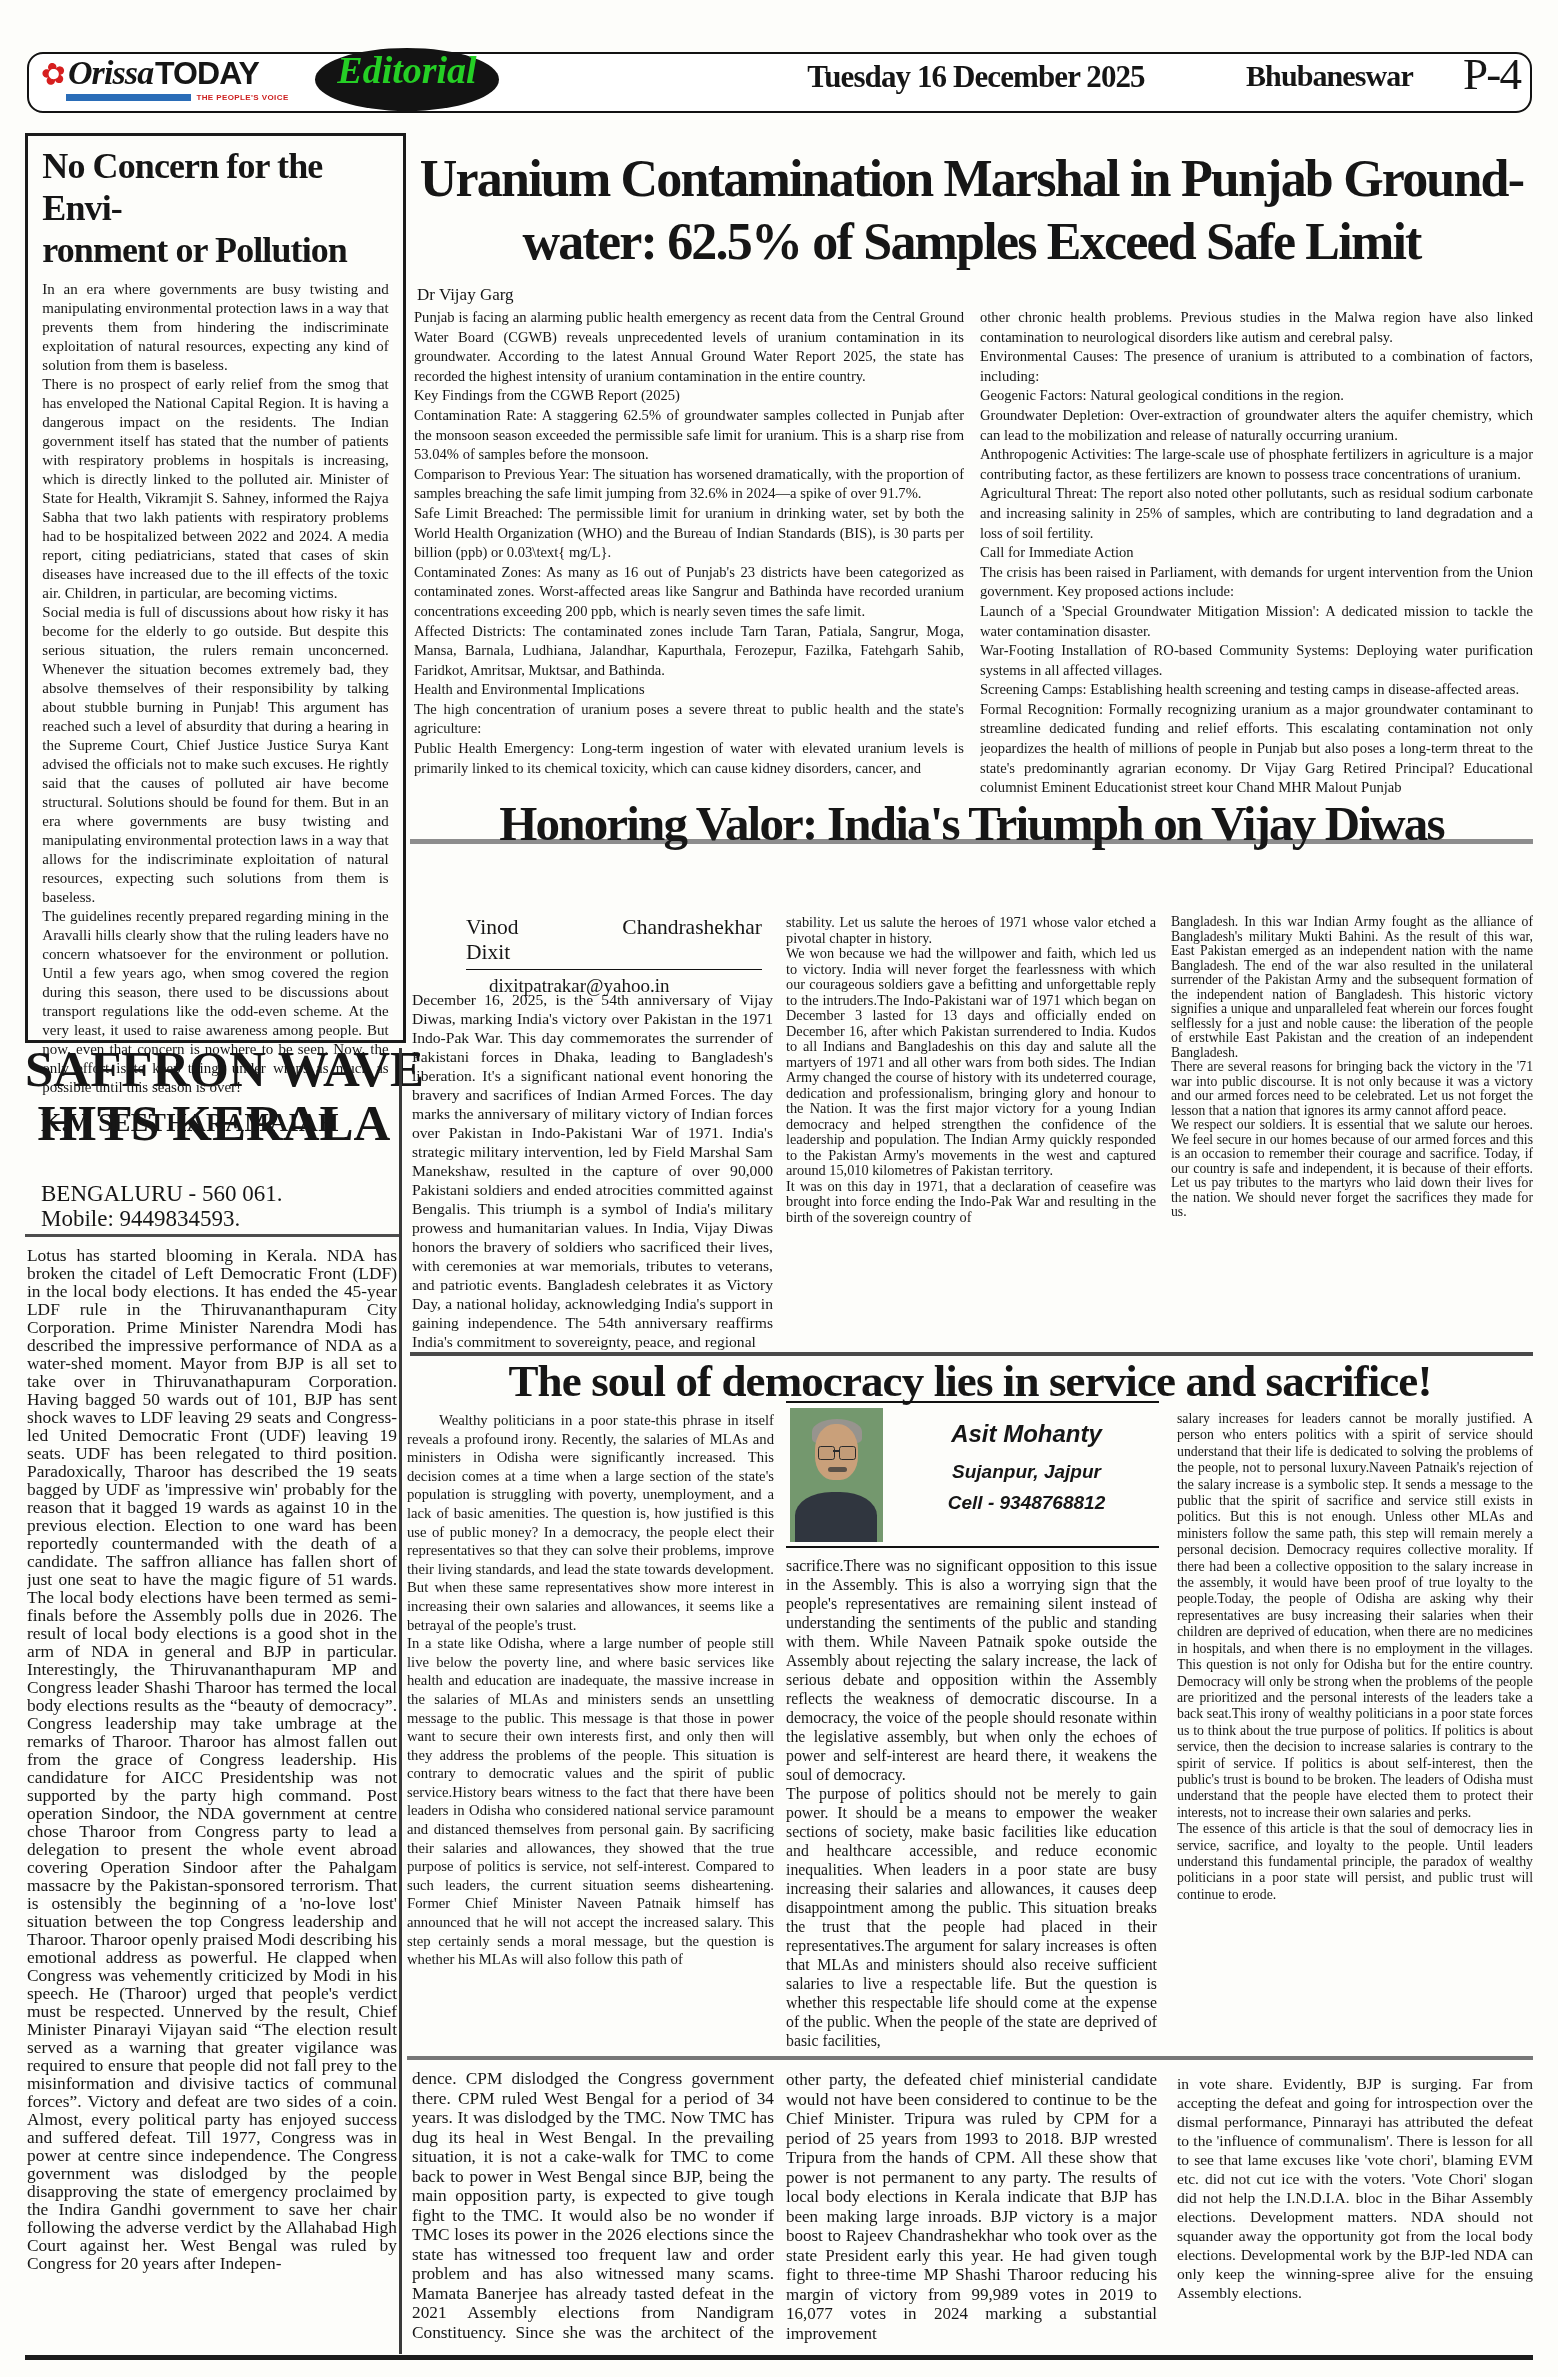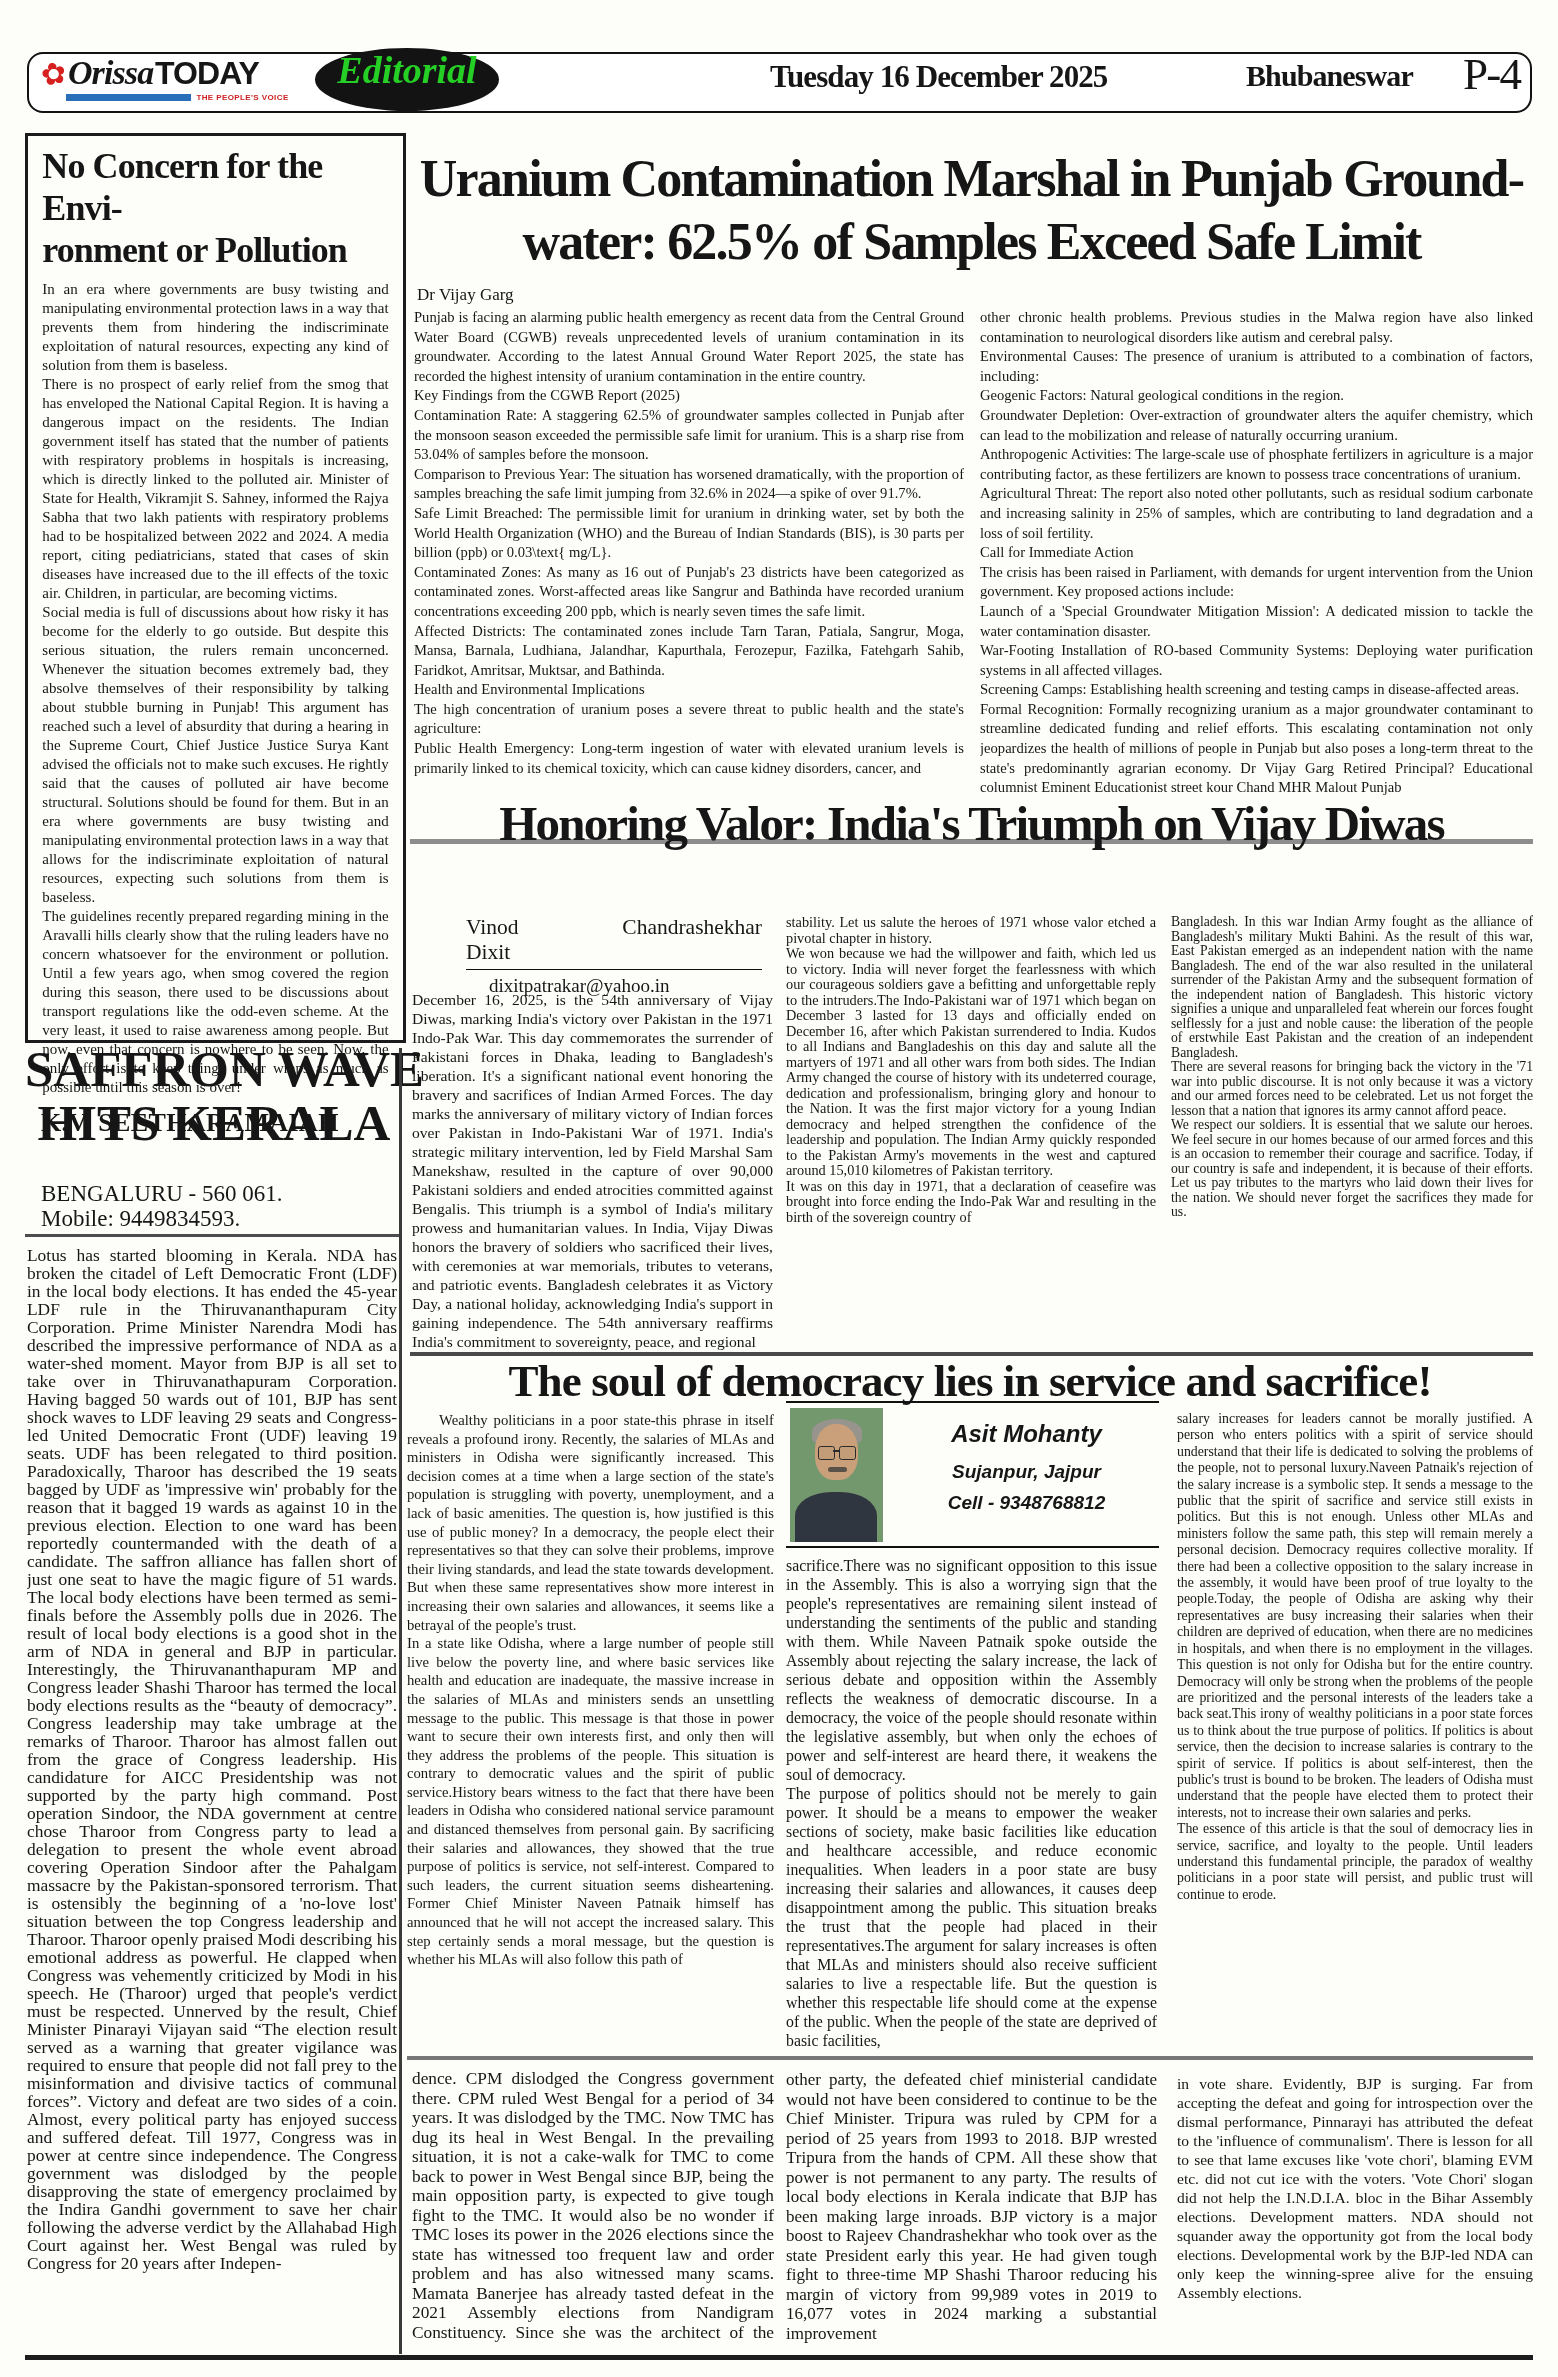--- a/index.html
+++ b/index.html
@@ -13,21 +13,21 @@
   .logo-row{display:flex;align-items:baseline;gap:1.8px;}
   .flower{color:#d61f1f;font-size:30px;line-height:27px;transform:rotate(-12deg);display:inline-block;}
   .orissa{font-family:"Liberation Serif",serif;font-style:italic;font-weight:bold;font-size:34px;letter-spacing:-0.9px;}
   .today{font-family:"Liberation Sans",sans-serif;font-weight:bold;font-size:32px;letter-spacing:-0.9px;}
   .tag-row{position:absolute;left:25px;top:39px;display:flex;align-items:center;gap:5.4px;width:233px;}
   .bluebar{display:inline-block;width:125px;height:6.3px;background:#2a6db8;}
   .tagline{color:#cc1f1f;font-family:"Liberation Sans",sans-serif;font-weight:bold;font-size:8px;letter-spacing:0.4px;white-space:nowrap;}
   .ed-oval{position:absolute;left:315px;top:48px;width:184px;height:63px;background:#131313;
            border-radius:50%;display:flex;align-items:flex-start;justify-content:center;}
   .ed-oval span{color:#25cf25;font-style:italic;font-weight:bold;font-size:38px;font-family:"Liberation Serif",serif;}
-  .m-date{position:absolute;left:770px;top:59px;width:412px;text-align:left;
+  .m-date{position:absolute;left:770px;top:59px;width:412px;text-align:center;
           font-weight:bold;font-size:31px;letter-spacing:-0.9px;white-space:nowrap;}
   .m-city{position:absolute;left:1246px;top:59px;font-weight:bold;font-size:30px;letter-spacing:-0.9px;white-space:nowrap;}
   .m-page{position:absolute;left:1463px;top:48px;font-size:45px;letter-spacing:-1.8px;white-space:nowrap;}
   
   .txt{position:absolute;overflow:hidden;text-align:justify;}
   .txt p{margin:0;}
   .headline{position:absolute;text-align:center;font-weight:bold;line-height:1.12;white-space:nowrap;overflow:visible;}
   .rule{position:absolute;}
   
   .bx{position:absolute;left:25px;top:133px;width:381px;height:910px;border:3.6px solid #1b1b1b;

